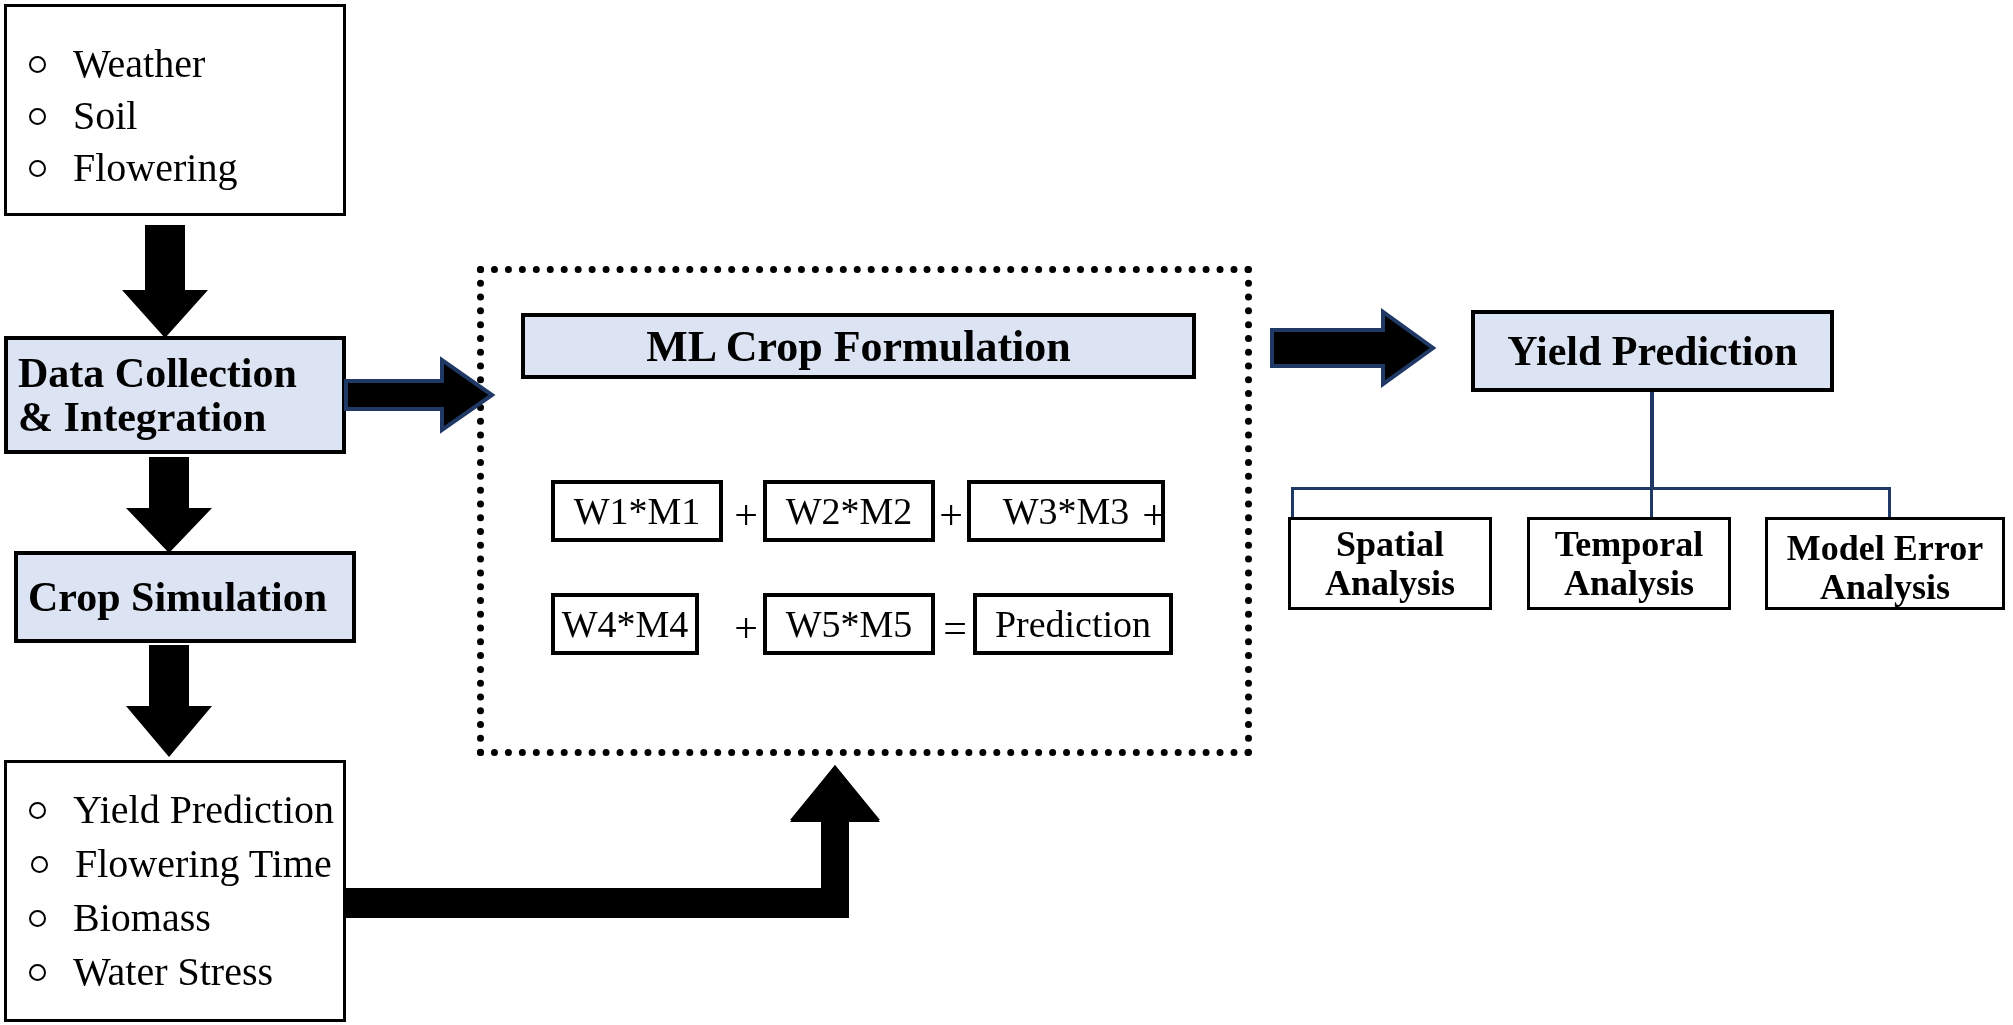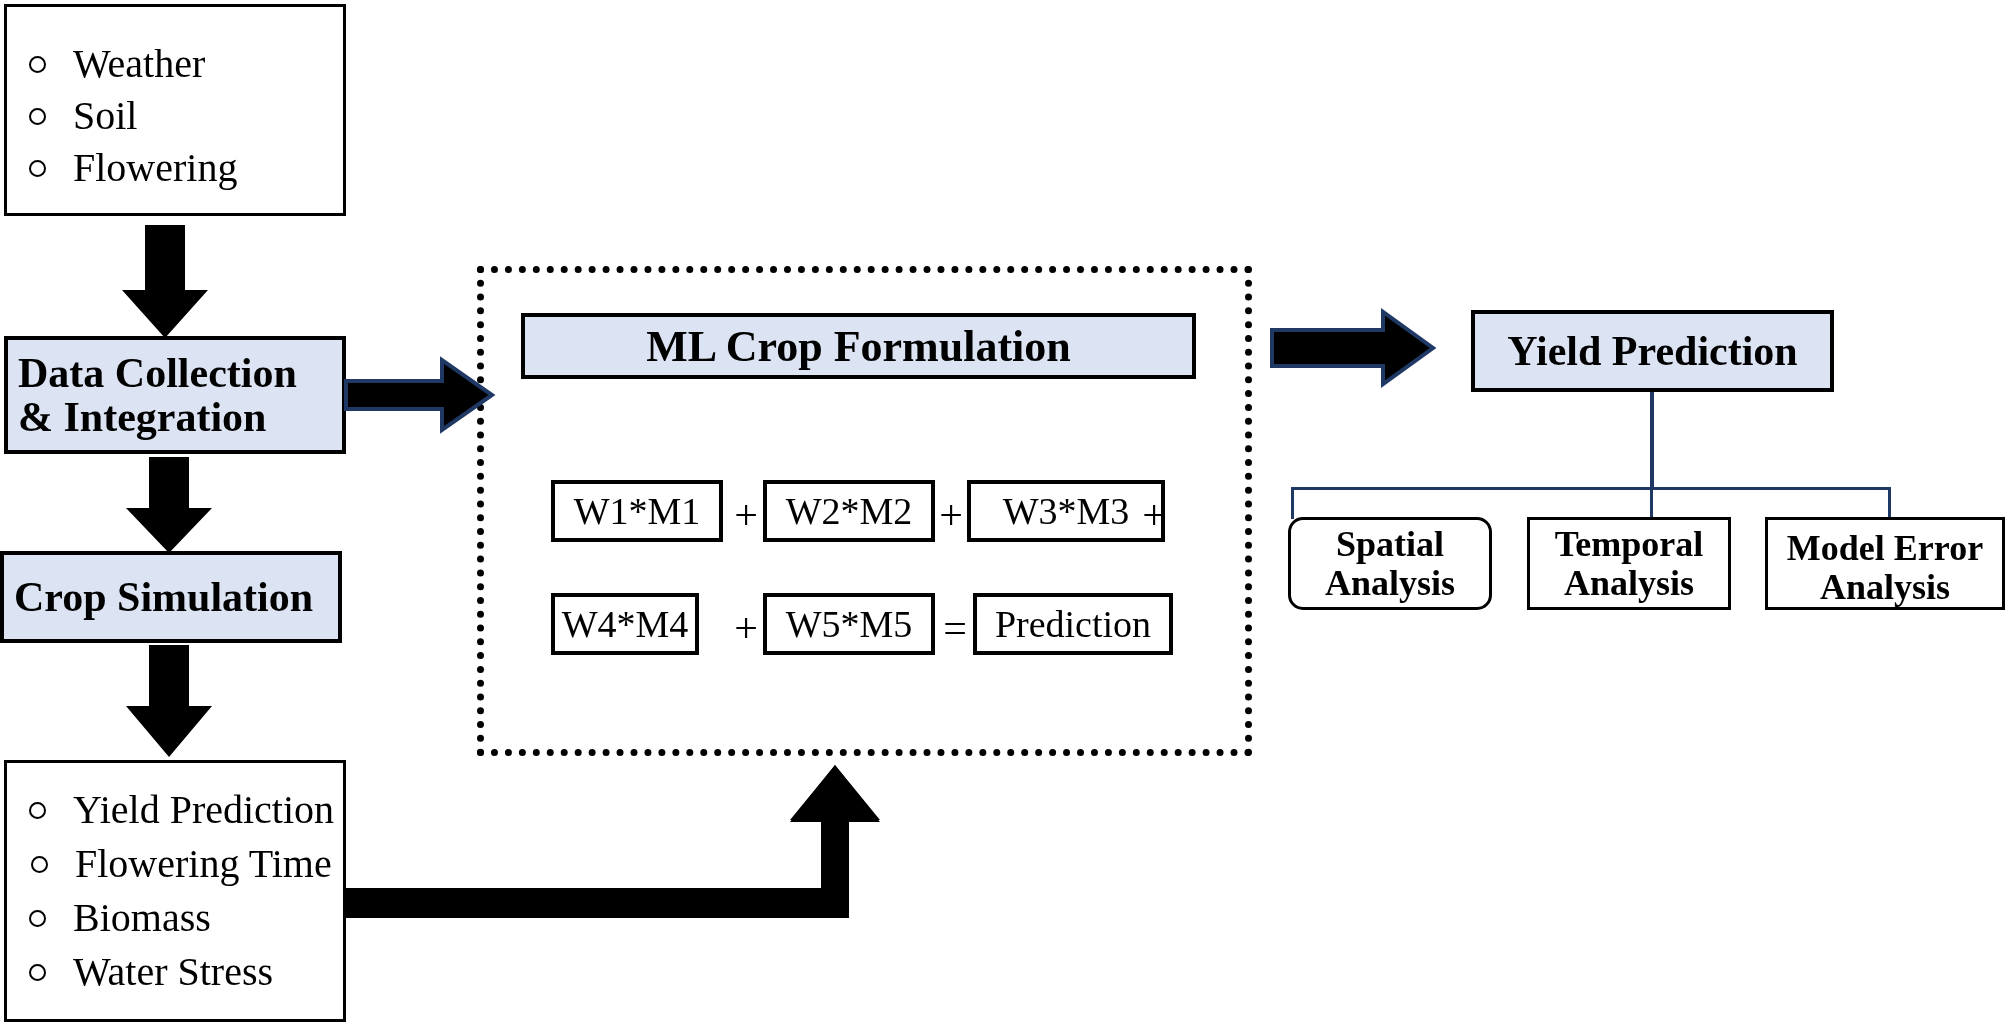--- a/index.html
+++ b/index.html
@@ -157,21 +157,21 @@
       <span class="bullet"></span>
       <span class="list-label">Flowering</span>
     </div>
   </div>
 
   <div class="box box-fill" style="left:4px; top:336px; width:342px; height:118px;">
     <span class="stage-title stage-title-left">Data Collection
 &amp; Integration</span>
   </div>
 
-  <div class="box box-fill" style="left:0; top:551px; width:342px; height:92px;">
+  <div class="box box-fill" style="left:14px; top:551px; width:342px; height:92px;">
     <span class="stage-title stage-title-left">Crop Simulation</span>
   </div>
 
   <div class="list-box" style="left:4px; top:760px; width:342px; height:262px;">
     <div class="list-row">
       <span class="bullet"></span>
       <span class="list-label">Yield Prediction</span>
     </div>
     <div class="list-row" style="margin-top:14px;padding-left:24px;">
       <span class="bullet"></span>
@@ -225,21 +225,21 @@
   <div class="box box-fill" style="left:1471px; top:310px; width:363px; height:82px;">
     <span class="yield-title">Yield Prediction</span>
   </div>
 
   <div class="tree-line" style="left:1650px; top:392px; width:4px; height:97px;"></div>
   <div class="tree-line" style="left:1291px; top:487px; width:600px; height:3px;"></div>
   <div class="tree-line" style="left:1291px; top:487px; width:3px; height:32px;"></div>
   <div class="tree-line" style="left:1650px; top:487px; width:3px; height:32px;"></div>
   <div class="tree-line" style="left:1888px; top:487px; width:3px; height:32px;"></div>
 
-  <div class="box box-plain" style="left:1288px; top:517px; width:204px; height:93px;border-radius:15px;">
+  <div class="box box-plain" style="left:1288px; top:517px; width:204px; height:93px;">
     <span class="analysis-title">Spatial
 Analysis</span>
   </div>
   <div class="box box-plain" style="left:1527px; top:517px; width:204px; height:93px;">
     <span class="analysis-title">Temporal
 Analysis</span>
   </div>
   <div class="box box-plain" style="left:1765px; top:517px; width:240px; height:93px;align-items:flex-end;">
     <span class="analysis-title">Model Error
 Analysis</span>

